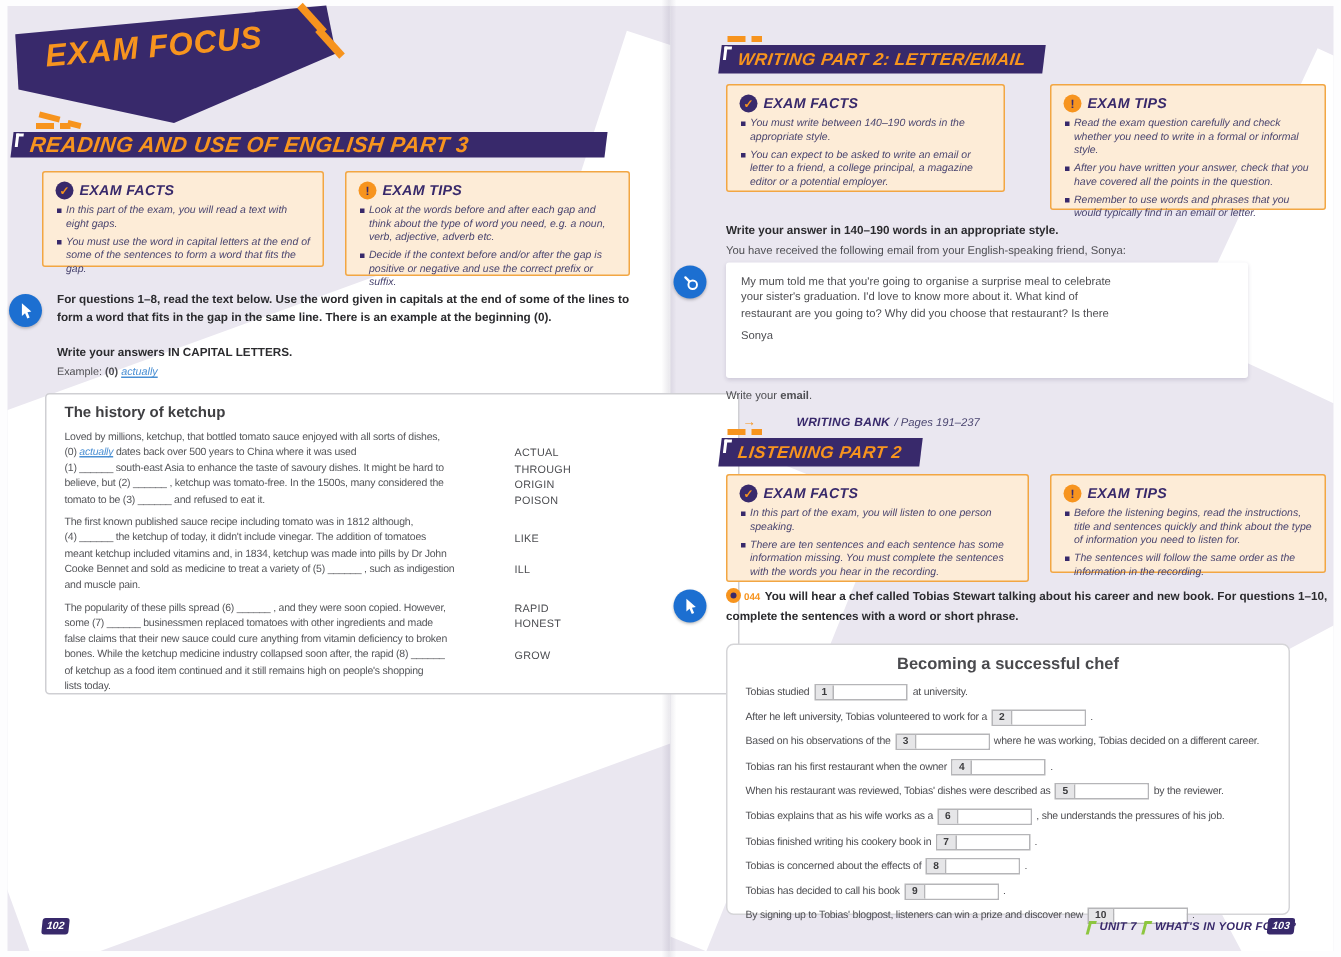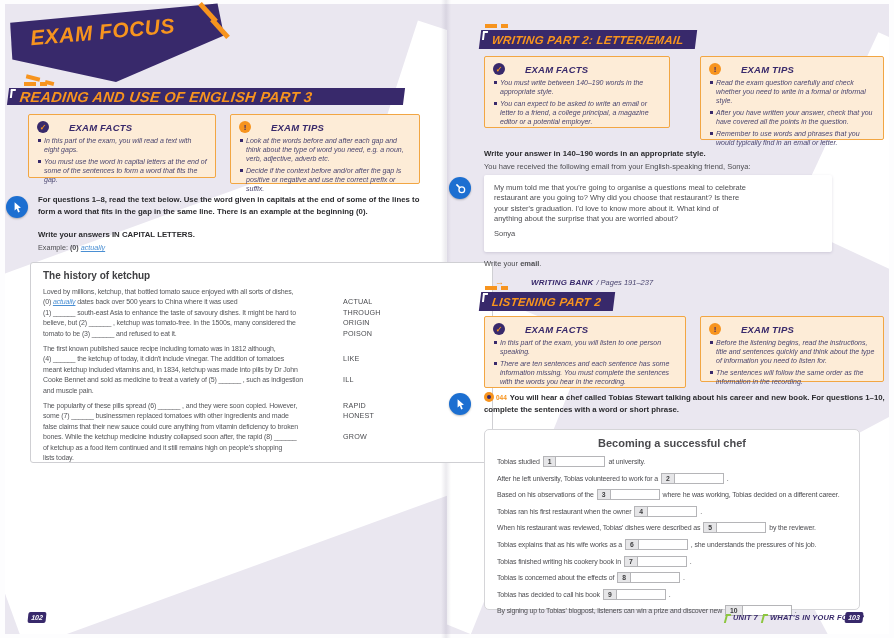--- a/index.html
+++ b/index.html
@@ -22,21 +22,21 @@
   .dash { position:absolute; background:#f7941e; }
 
   
   .ribbon { position:absolute; background:#38296b; transform:skewX(-7deg); display:flex; align-items:center; }
   .notch { position:absolute; left:2px; top:1px; width:5px; height:9px;
            border-left:2px solid #fff; border-top:2px solid #fff; }
   .rtxt { color:#f7941e; font-weight:bold; font-style:italic; padding-left:12px; white-space:nowrap; }
 
   
   .xbox { position:absolute; background:#fdecd7; border:1px solid #f2a643; border-radius:2px; padding:6px 8px 4px 8px; }
-  .xhead { display:flex; align-items:center; gap:20px; margin-bottom:3px; }
+  .xhead { display:flex; align-items:center; gap:4px; margin-bottom:3px; }
   .ic { width:12px; height:12px; border-radius:50%; display:flex; align-items:center; justify-content:center;
         font-size:8px; font-weight:bold; flex:0 0 auto; }
   .ic-check { background:#38296b; color:#f7941e; }
   .ic-check::before { content:"✓"; }
   .ic-bang { background:#f7941e; color:#38296b; }
   .ic-bang::before { content:"!"; }
   .xtitle { color:#38296b; font-weight:bold; font-style:italic; font-size:9.5px; letter-spacing:0.2px; }
   .xlist { list-style:none; }
   .xlist li { position:relative; padding-left:7px; margin-bottom:3px; font-size:7px; font-style:italic;
               color:#4b4670; line-height:9px; }
@@ -215,24 +215,23 @@
   <div class="abs boldline" style="left:484px;top:148px;width:400px;">Write your answer in 140–190 words in an appropriate style.</div>
   <div class="abs plainline" style="left:484px;top:162px;width:400px;">You have received the following email from your English-speaking friend, Sonya:</div>
 
   <div class="blue-ic" style="left:449px;top:177px;">
     <svg width="13" height="13" viewBox="0 0 20 20">
         <circle cx="12" cy="12" r="4.4" fill="none" stroke="#ffffff" stroke-width="2"></circle>
         <line x1="8.6" y1="8.6" x2="4.5" y2="4.5" stroke="#ffffff" stroke-width="2.4" stroke-linecap="round"></line>
       </svg>
   </div>
   <div class="email" style="left:484px;top:175px;width:348px;height:77px;">
-    <div class="eline">My mum told me that you're going to organise a questions meal to celebrate</div>
+    <div class="eline">My mum told me that you're going to organise a surprise meal to celebrate</div>
+    <div class="eline">your sister's graduation. I'd love to know more about it. What kind of</div>
     <div class="eline">restaurant are you going to? Why did you choose that restaurant? Is there</div>
-    <div class="eline">your sister's graduation. I'd love to know more about it. What kind of</div>
-    <div class="eline">anything about the surprise that you are worried about?</div>
     <div class="eline ename">Sonya</div>
   </div>
 
   <div class="abs plainline" style="left:484px;top:259px;">
     <span>Write your </span><b>email</b><span>.</span>
   </div>
   <div class="abs" style="left:495px;top:271px;">
     <span class="bank-arrow"></span><span class="bank-label">WRITING BANK</span><span class="bank-pages">/ Pages 191–237</span>
   </div>
 

